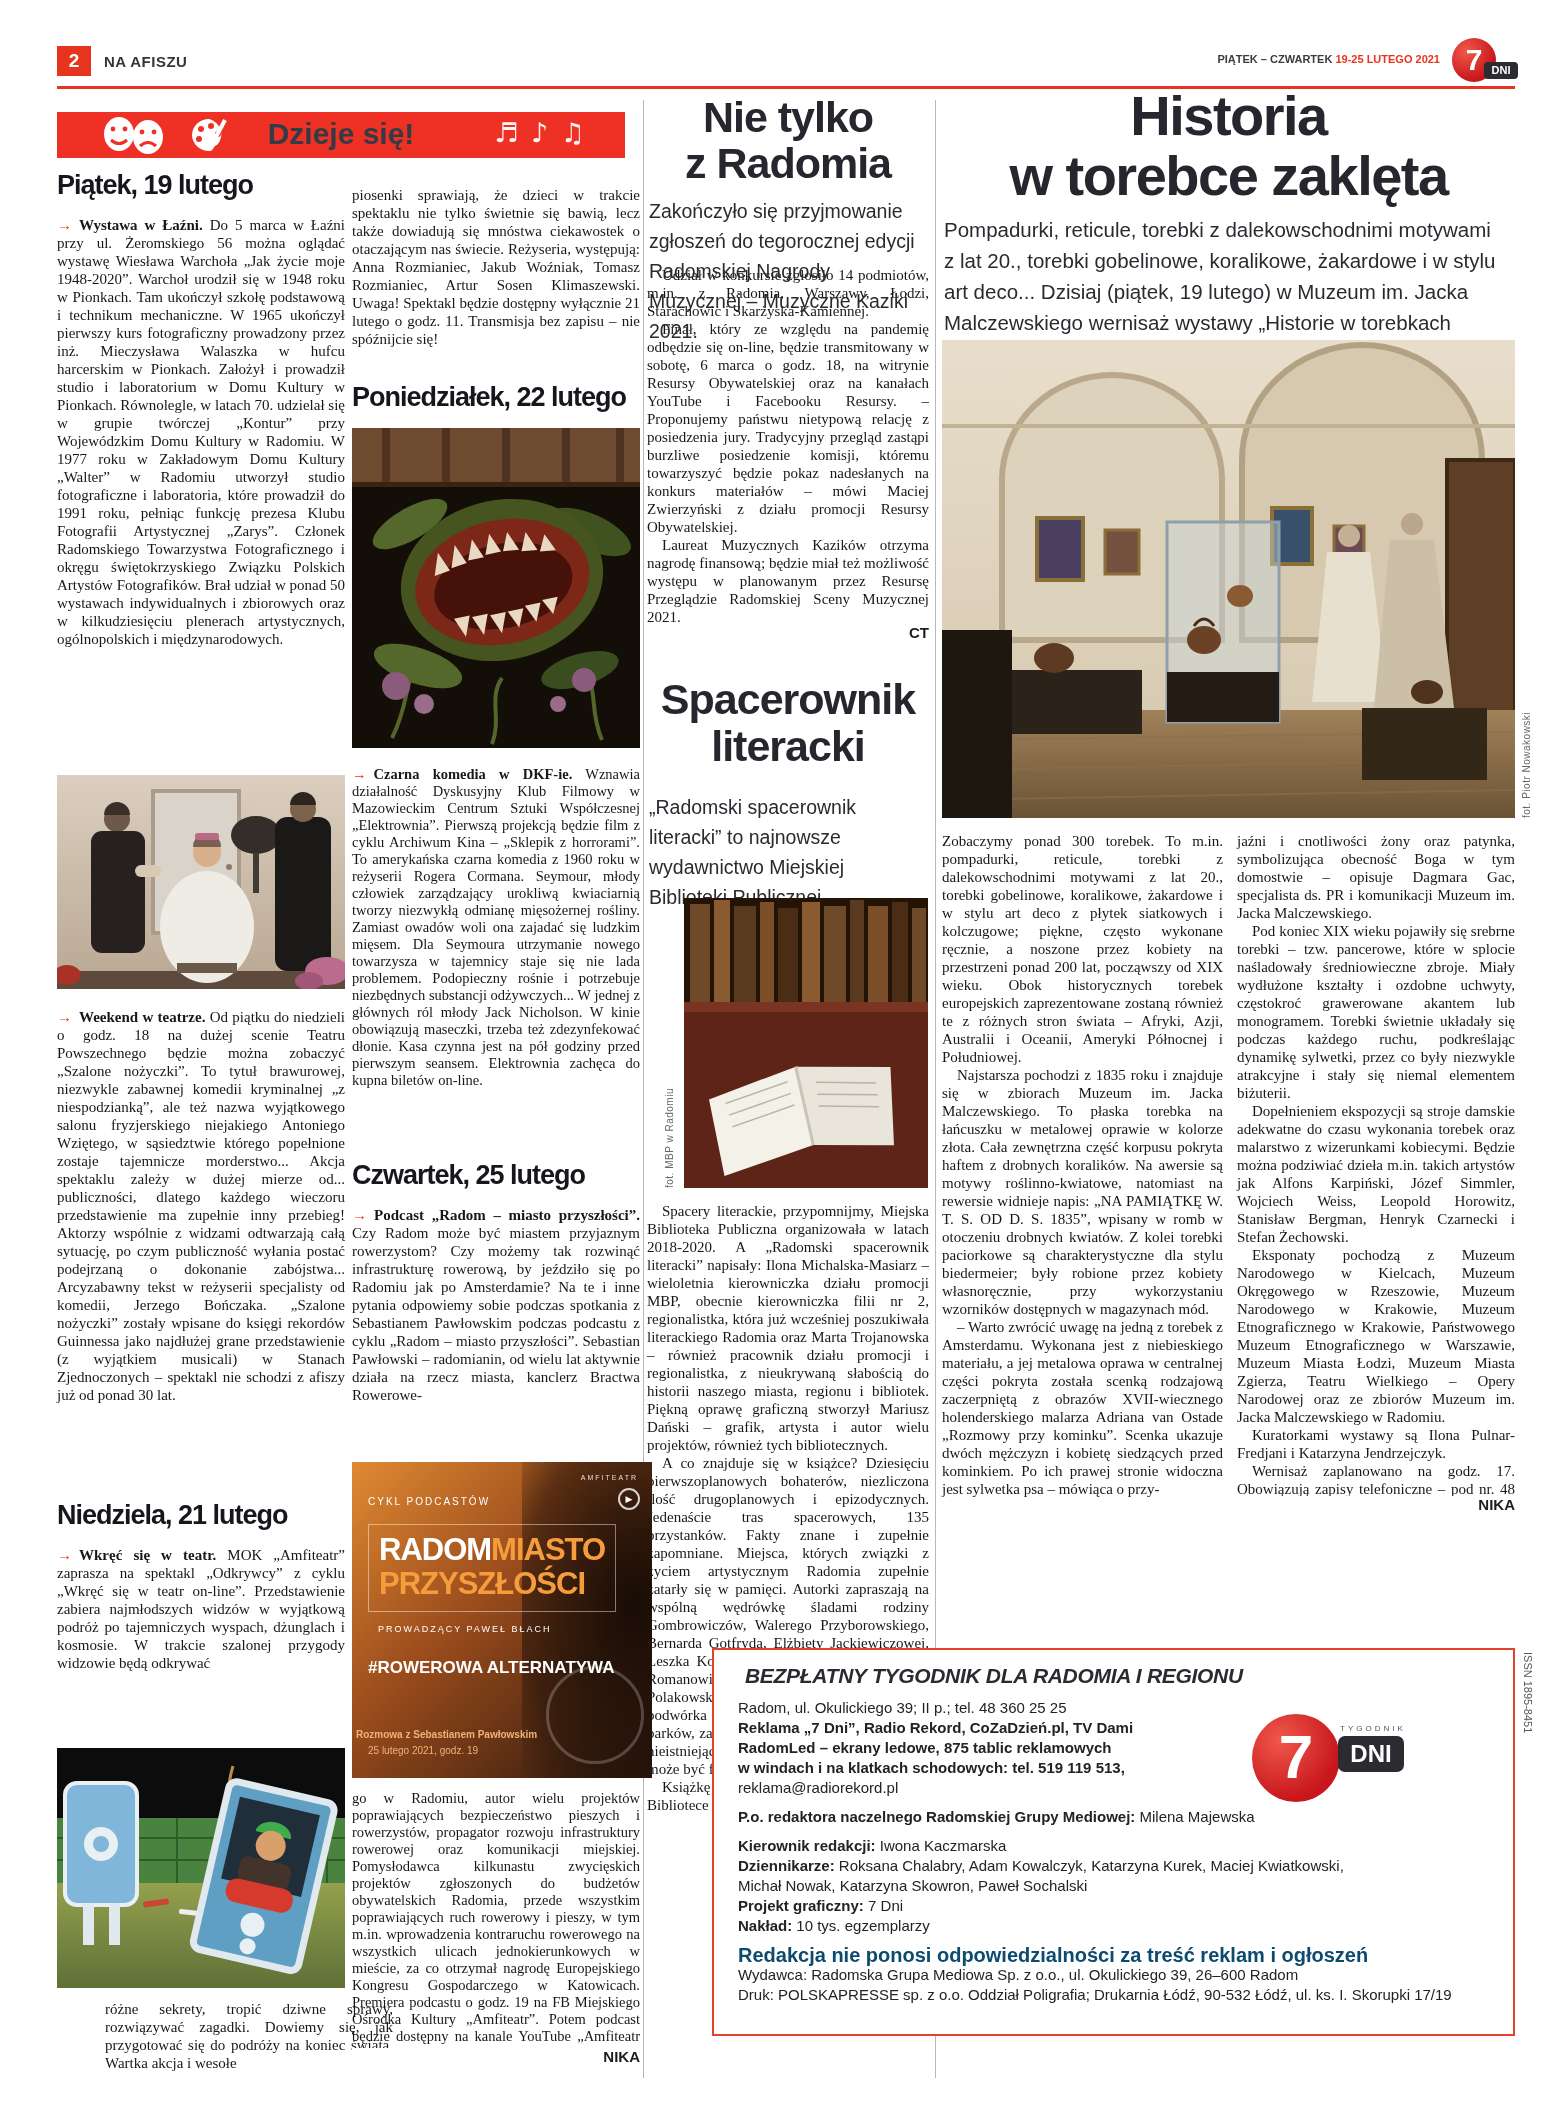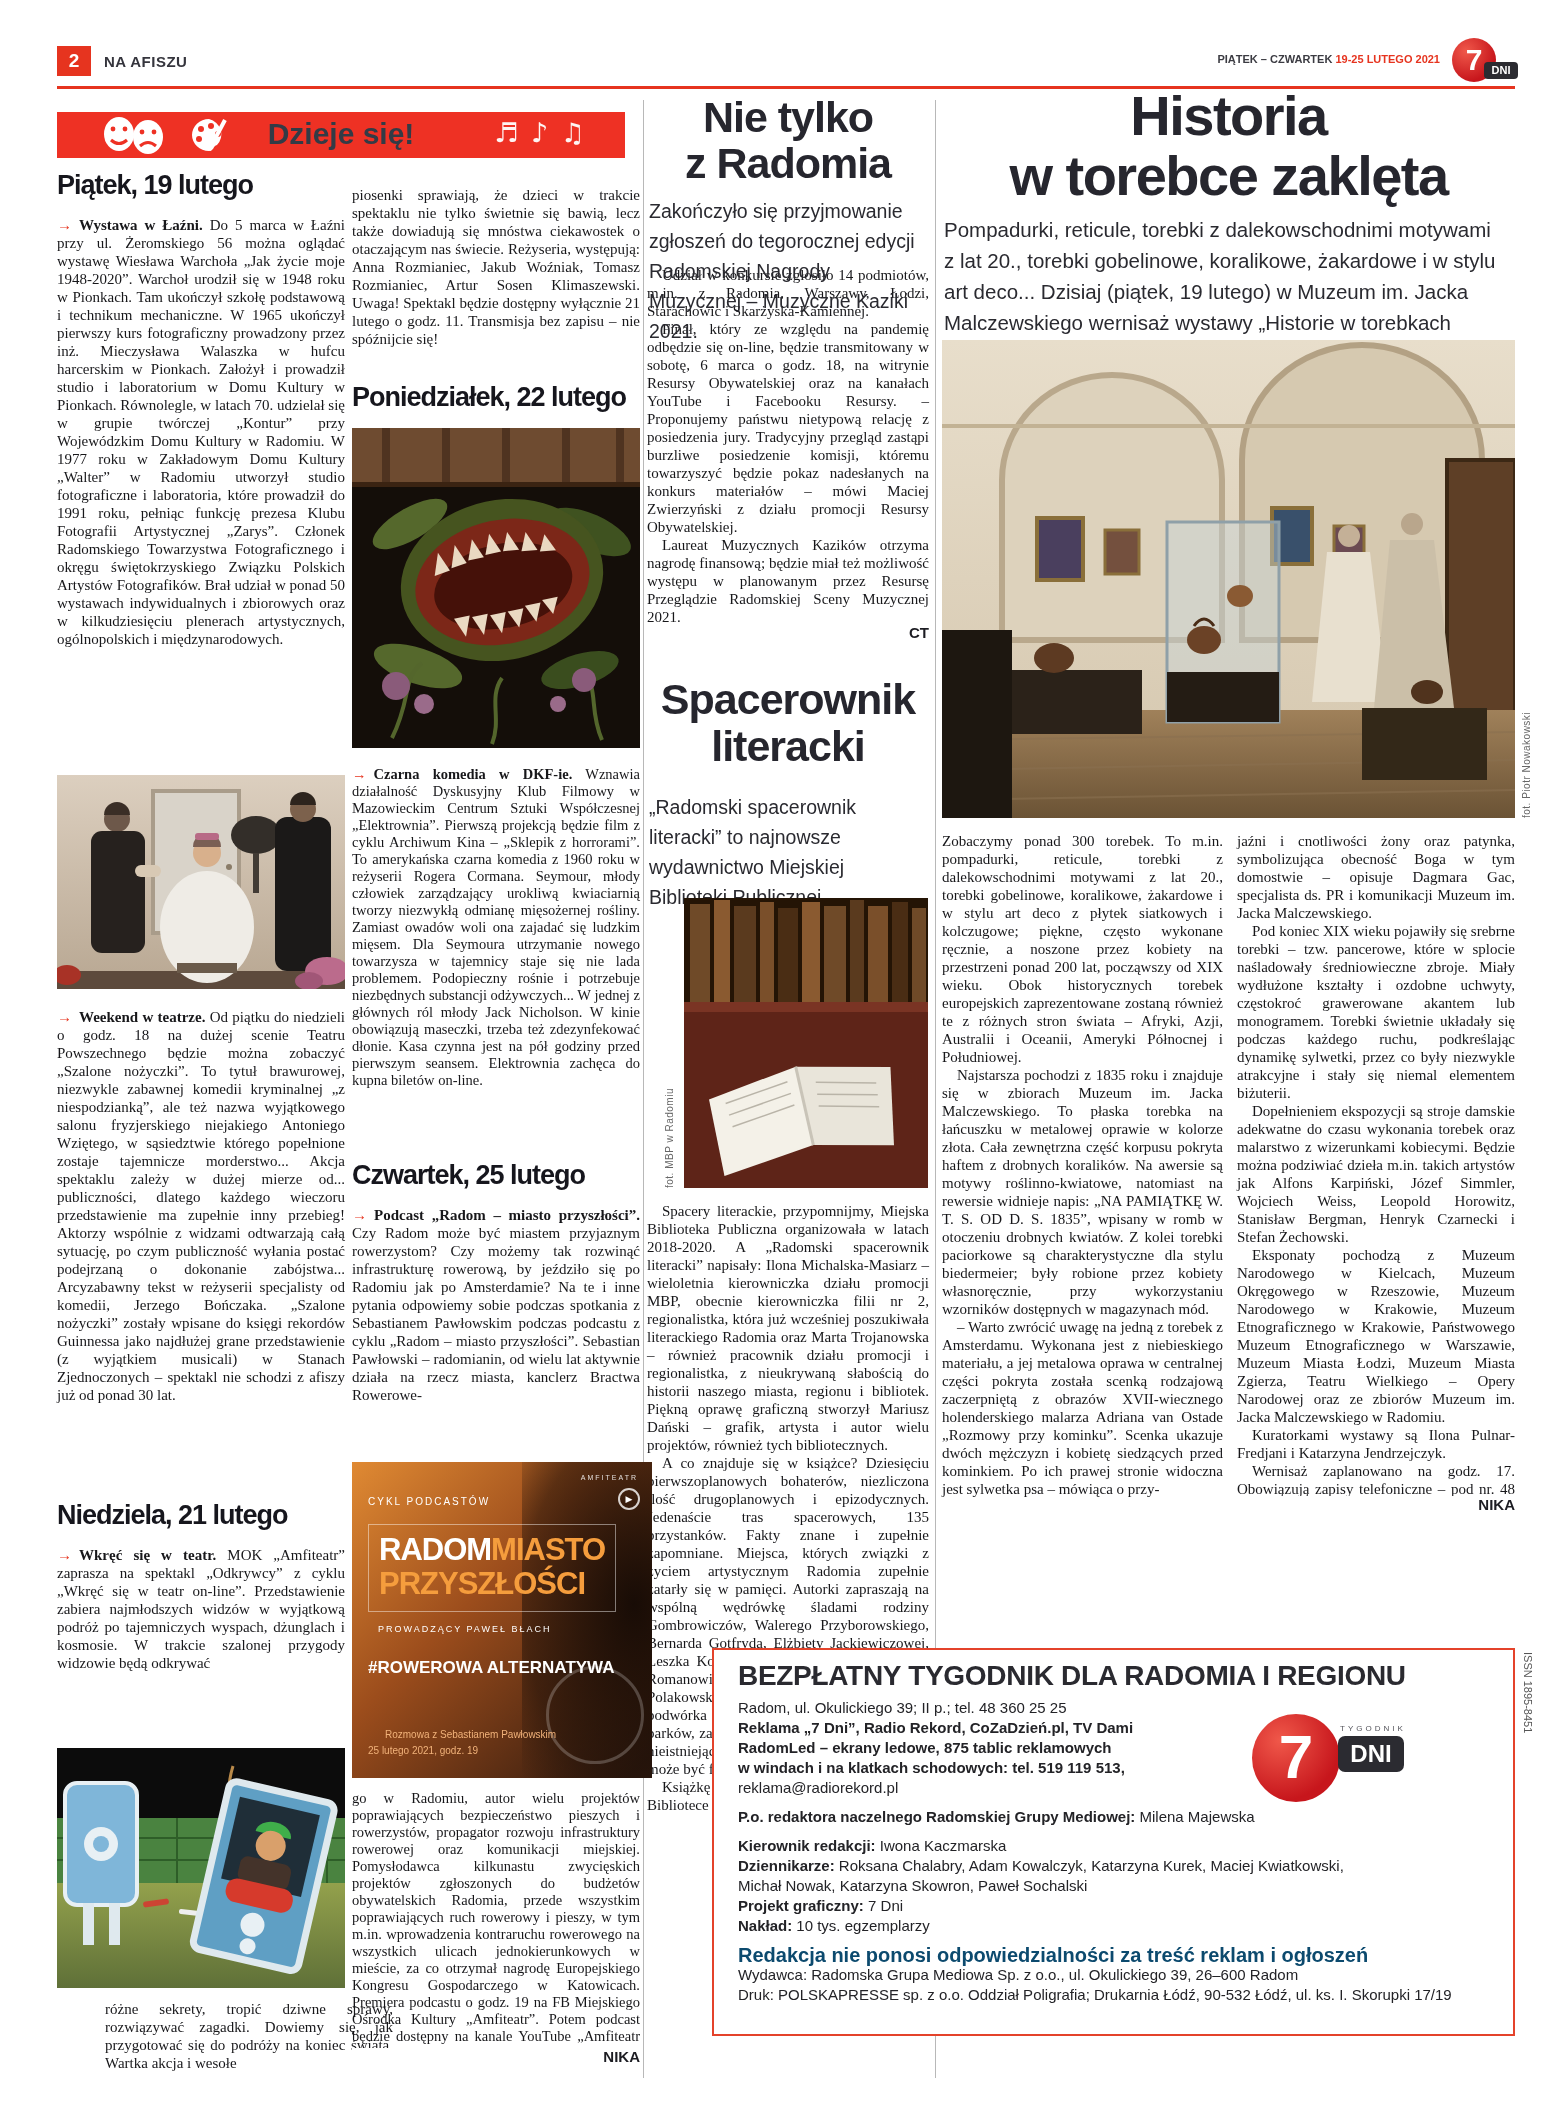--- a/index.html
+++ b/index.html
@@ -38,21 +38,21 @@
   .note-glyphs{color:#fff;font-size:27px;letter-spacing:2px;font-family:"DejaVu Sans",sans-serif;opacity:.95;}
   
   .seven-circle{border-radius:50%;background:radial-gradient(circle at 32% 30%,#f0584a,#c7161c 70%);
                 color:#fff;font-family:"Liberation Sans",sans-serif;font-weight:bold;text-align:center;}
   .dni-box{background:#2b2b31;color:#fff;font-family:"Liberation Sans",sans-serif;font-weight:bold;
            border-radius:4px;text-align:center;}
   .tygodnik{font-family:"Liberation Sans",sans-serif;color:#55555c;letter-spacing:3px;}
   
   .imprint{border:2px solid #e4432b;background:#fff;z-index:3;font-family:"Liberation Sans",sans-serif;
            color:#232327;padding:16px 24px;box-sizing:border-box;overflow:hidden;}
-  .imprint .ttl{font-weight:bold;font-size:28px;letter-spacing:-.3px;margin:0 0 12px 0;color:#2a2a30;}
+  .imprint .ttl{font-weight:bold;font-size:21px;letter-spacing:-.3px;margin:0 0 12px 7px;color:#2a2a30;font-style:italic;}
   .imprint p{margin:0;font-size:15px;line-height:20px;}
   .imprint .b{font-weight:bold;}
   .imprint .gap{height:9px;}
   .imprint .disc{color:#0c4a6e;font-weight:bold;font-size:20px;}
 </style>
 </head>
 <body>
 
 <div id="page">
 
@@ -264,21 +264,21 @@
     <div class="abs" style="right:8px;bottom:14px;width:92px;height:92px;border:3px solid rgba(255,255,255,.22);border-radius:50%;"></div>
     <div class="abs sans" style="left:16px;top:34px;color:#fff;font-size:10px;letter-spacing:2px;">CYKL PODCASTÓW</div>
     <div class="abs sans" style="right:14px;top:12px;color:rgba(255,255,255,.85);font-size:7px;letter-spacing:2px;">AMFITEATR</div>
     <div class="abs" style="right:12px;top:26px;width:18px;height:18px;border:2px solid rgba(255,255,255,.8);border-radius:50%;color:#fff;font-size:9px;line-height:18px;text-align:center;font-family:'Liberation Sans',sans-serif;">▶</div>
     <div class="abs sans" style="left:16px;top:62px;font-weight:bold;font-size:31px;letter-spacing:-1px;line-height:34px;border:1px solid rgba(255,255,255,.45);padding:8px 10px 10px 10px;">
       <span style="color:#ffffff;">RADOM</span><span style="color:#f59d3d;">MIASTO</span><br>
       <span style="color:#f59d3d;">PRZYSZŁOŚCI</span>
     </div>
     <div class="abs sans" style="left:26px;top:162px;color:#fff;font-size:9px;letter-spacing:2px;">PROWADZĄCY PAWEŁ BŁACH</div>
     <div class="abs sans" style="left:16px;top:196px;color:#fff;font-weight:bold;font-size:17px;">#ROWEROWA ALTERNATYWA</div>
-    <div class="abs sans" style="left:33px;bottom:38px;color:#f1b27a;font-size:10px;font-weight:normal;">Rozmowa z Sebastianem Pawłowskim</div>
+    <div class="abs sans" style="left:4px;bottom:38px;color:#f1b27a;font-size:10px;font-weight:bold;">Rozmowa z Sebastianem Pawłowskim</div>
     <div class="abs sans" style="left:16px;bottom:22px;color:#f1b27a;font-size:10px;">25 lutego 2021, godz. 19</div>
   </div>
 
   <div class="abs body tight" style="left:352px;top:1790px;width:288px;height:254px;overflow:hidden;">
     <span>go w Radomiu, autor wielu projektów poprawiających bezpieczeństwo pieszych i rowerzystów, propagator rozwoju infrastruktury rowerowej oraz komunikacji miejskiej. Pomysłodawca kilkunastu zwycięskich projektów zgłoszonych do budżetów obywatelskich Radomia, przede wszystkim poprawiających ruch rowerowy i pieszy, w tym m.in. wprowadzenia kontraruchu rowerowego na wszystkich ulicach jednokierunkowych w mieście, za co otrzymał nagrodę Europejskiego Kongresu Gospodarczego w Katowicach. Premiera podcastu o godz. 19 na FB Miejskiego Ośrodka Kultury „Amfiteatr”. Potem podcast będzie dostępny na kanale YouTube „Amfiteatr w Radomiu”. Zaprasza: Paweł Błach.</span>
   </div>
   <div class="abs byline" style="left:352px;top:2048px;width:288px;">NIKA</div>
 
   <div class="abs headline" style="left:647px;top:94px;width:282px;font-size:43px;line-height:46px;">
     <span>Nie tylko</span><br>

